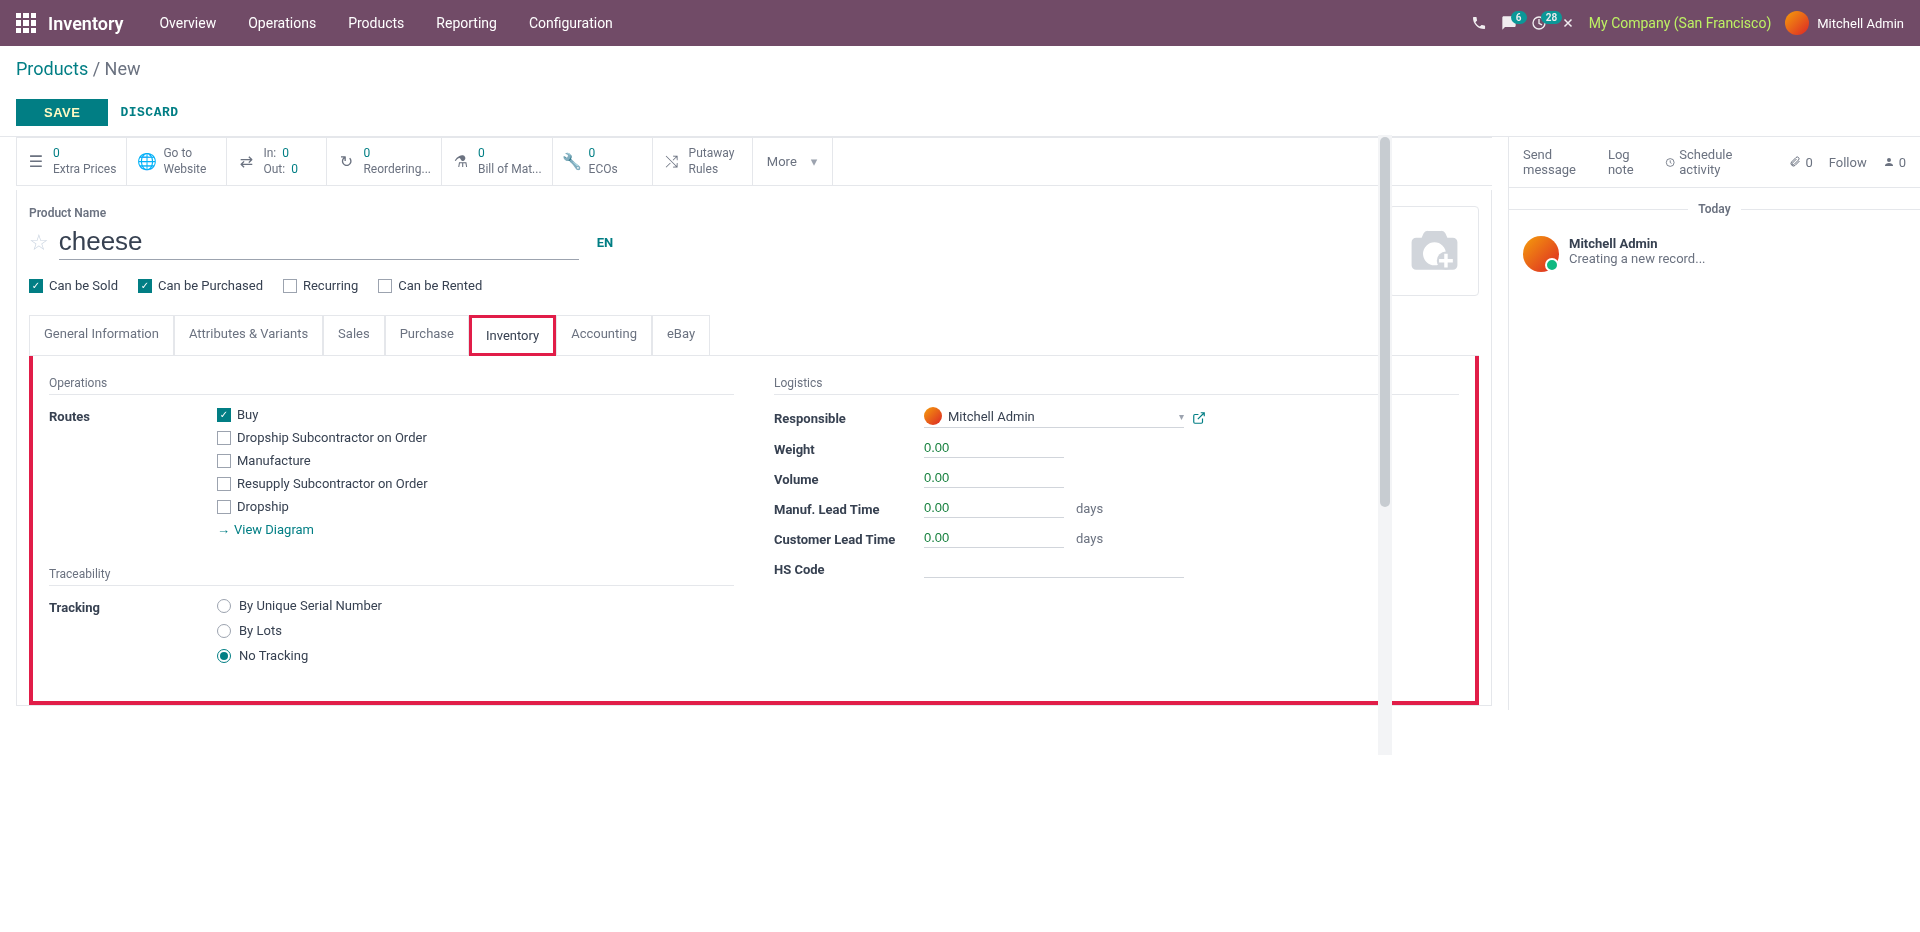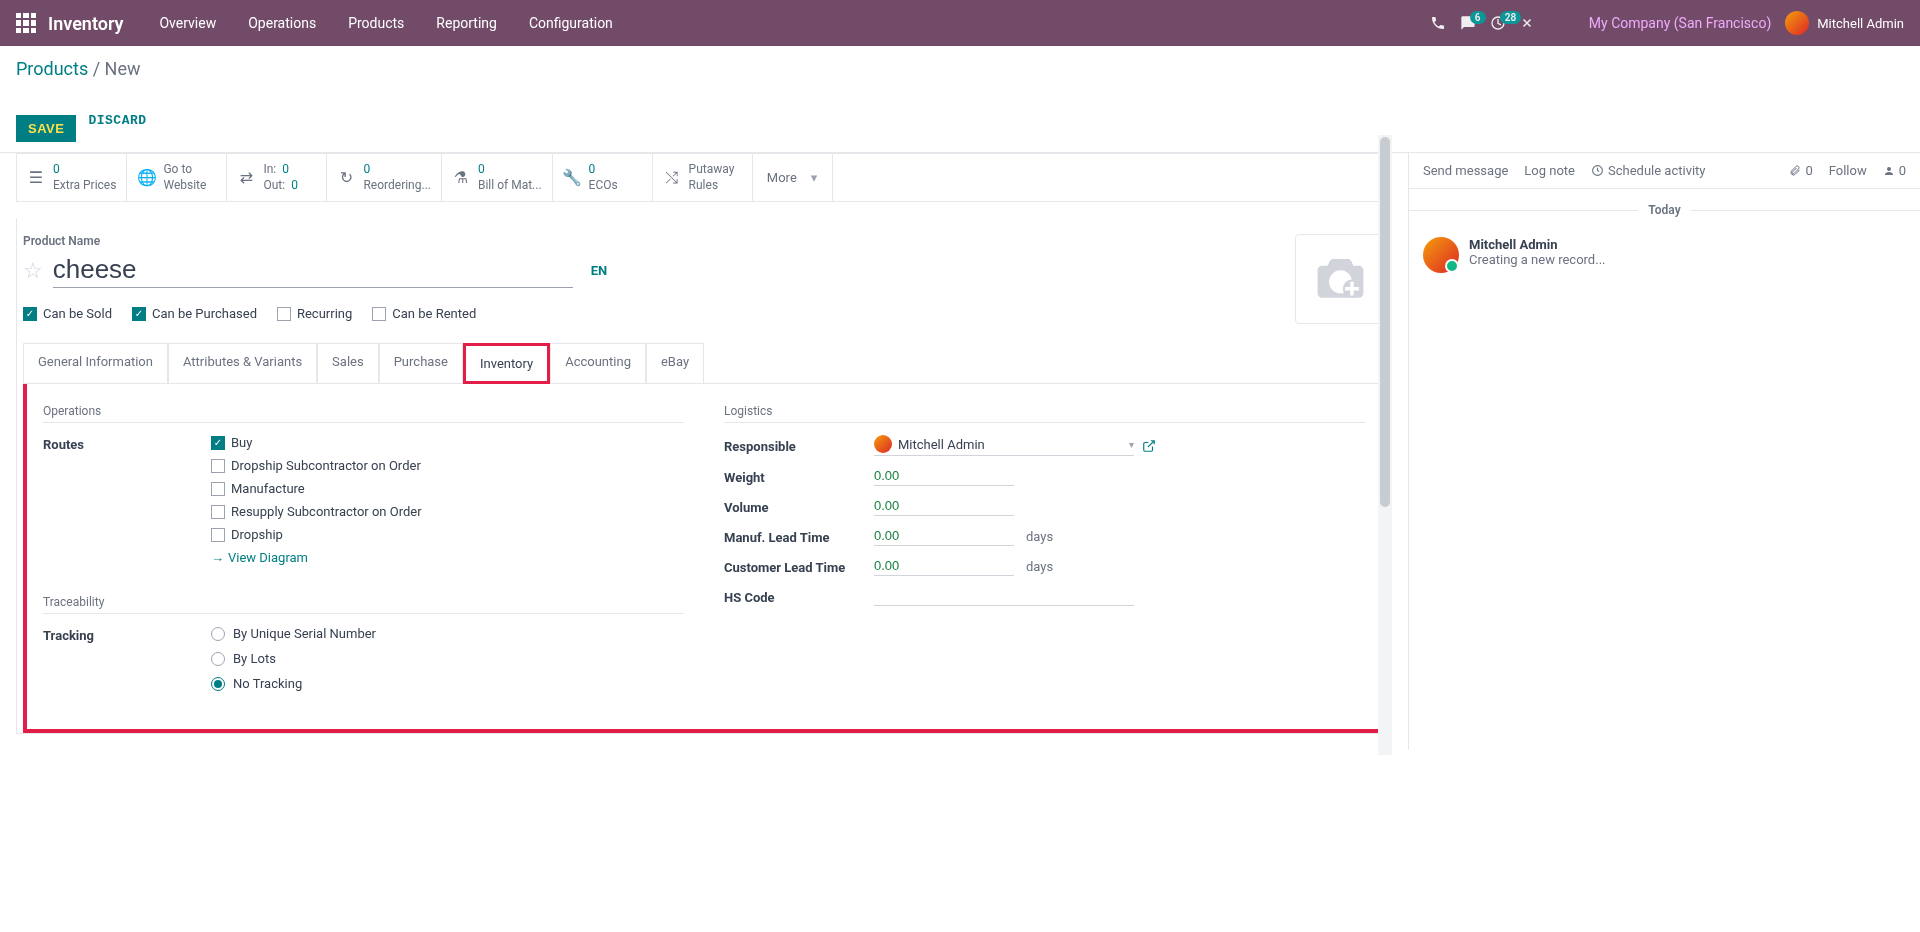--- a/index.html
+++ b/index.html
@@ -9,50 +9,50 @@
 .topnav { background: #714B67; height: 46px; display: flex; align-items: center; padding: 0 16px; color: #fff; }
 .topnav .apps-icon { width: 20px; height: 20px; display: grid; grid-template-columns: repeat(3,1fr); grid-template-rows: repeat(3,1fr); gap: 2px; margin-right: 12px; cursor: pointer; }
 .topnav .apps-icon span { background: #fff; }
 .topnav .brand { font-size: 18px; font-weight: 600; margin-right: 20px; }
 .topnav .nav-items { display: flex; gap: 0; }
 .topnav .nav-item { padding: 0 16px; height: 46px; line-height: 46px; color: #fff; cursor: pointer; font-size: 14px; }
 .topnav .spacer { flex: 1; }
 .topnav .right { display: flex; align-items: center; gap: 14px; }
 .topnav .icon-btn { position: relative; cursor: pointer; color: #fff; opacity: .9; }
 .topnav .badge { background: #00A09D; color: #fff; font-size: 10px; padding: 1px 5px; border-radius: 8px; position: absolute; top: -4px; left: 10px; font-weight: 600; }
-.topnav .company { color: #f0abfc; font-size: 14px; margin-left: 41px; }
+.topnav .company { color: #bef264; font-size: 14px; }
 .topnav .avatar { width: 24px; height: 24px; border-radius: 50%; background: linear-gradient(135deg,#f59e0b,#dc2626); margin-right: 8px; }
 .topnav .user-block { display: flex; align-items: center; }
 
 
 .control-bar { padding: 12px 16px 10px; }
 .breadcrumb { font-size: 18px; margin-bottom: 20px; }
 .breadcrumb .bc-link { color: #017E84; }
 .breadcrumb .bc-sep, .breadcrumb .bc-current { color: #6B7280; }
 .btn-row { display: flex; gap: 12px; align-items: center; }
-.btn-save { background: #017E84; color: #fde047; border: none; padding: 6px 12px; font-size: 13px; font-weight: 700; cursor: pointer; letter-spacing: .5px; margin-top: 16px; }
+.btn-save { background: #017E84; color: #fef9c3; border: none; padding: 6px 28px; font-size: 13px; font-weight: 700; cursor: pointer; letter-spacing: .5px; }
 .btn-discard { background: none; border: none; color: #017E84; font-size: 13px; font-weight: 700; cursor: pointer; letter-spacing: .5px; font-family: Liberation Mono, monospace; }
 
 
 .main-area { display: flex; border-top: 1px solid #E5E7EB; }
 .form-col { flex: 1; padding: 0; overflow-y: auto; }
-.chat-col { width: 512px; border-left: 1px solid #E5E7EB; }
+.chat-col { width: 412px; border-left: 1px solid #E5E7EB; }
 
 
 .stat-box { display: flex; border: 1px solid #E5E7EB; border-right: none; margin: 0 16px; margin-top: 0;}
 .stat-btn { border-right: 1px solid #E5E7EB; padding: 8px 10px; display: flex; align-items: center; gap: 8px; min-width: 100px; cursor: pointer; }
 .stat-btn.more { min-width: 80px; justify-content: center; color: #6B7280; }
 .stat-icon { color: #6B7280; font-size: 16px; flex-shrink:0; width:18px; text-align:center;}
 .stat-text { display: flex; flex-direction: column; font-size: 12px; color: #6B7280; line-height: 1.3; }
 .stat-text .num { color: #017E84; }
 .stat-double .row { display: flex; gap: 6px; }
 .stat-double .lbl { color: #6B7280; }
 
 
-.sheet { margin: 16px 16px; border: 1px solid #E5E7EB; border-top: none; padding: 16px 6px 0; }
+.sheet { margin: 4px 16px; border: 1px solid #E5E7EB; border-top: none; padding: 16px 12px 0; }
 .product-header { display: flex; gap: 16px; }
 .product-main { flex: 1; }
 .product-name-label { font-size: 12px; color: #6B7280; font-weight: 600; margin-bottom: 4px; display: block; }
 .name-row { display: flex; align-items: center; gap: 10px; }
 .star { color: #CBD5E1; font-size: 22px; cursor: pointer; }
 .name-input { font-size: 26px; border: none; border-bottom: 1px solid #9CA3AF; outline: none; width: 520px; padding: 2px 0; color: #374151; }
 .lang-tag { color: #017E84; font-weight: 700; font-size: 13px; margin-left: 8px; cursor: pointer; }
 .image-box { width: 90px; height: 90px; border: 1px solid #E5E7EB; border-radius: 4px; display: flex; align-items: center; justify-content: center; color: #D1D5DB; }
 .image-box svg { width: 55px; height: 55px; }
 

